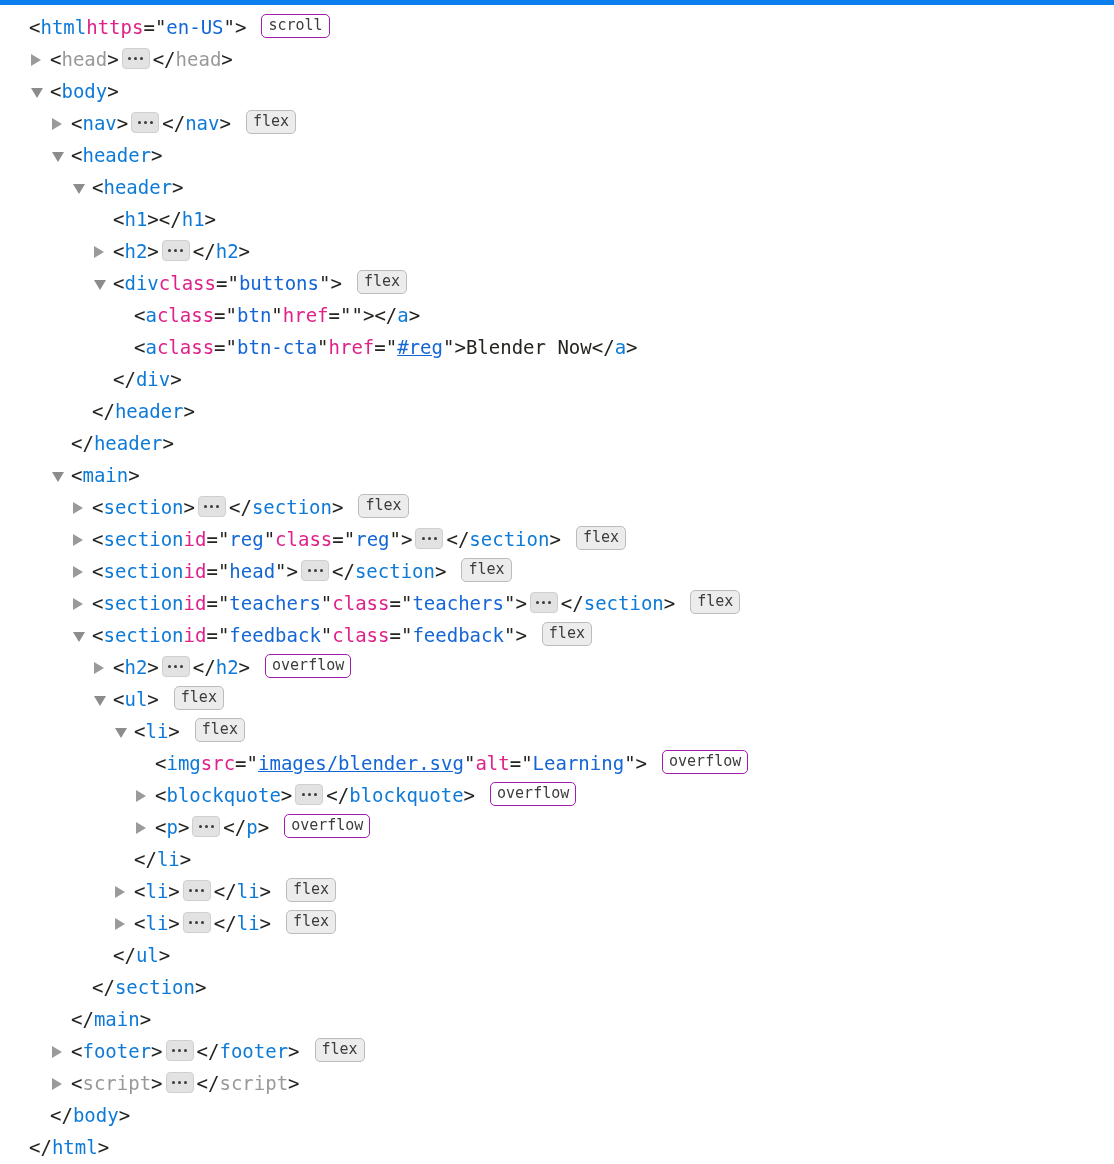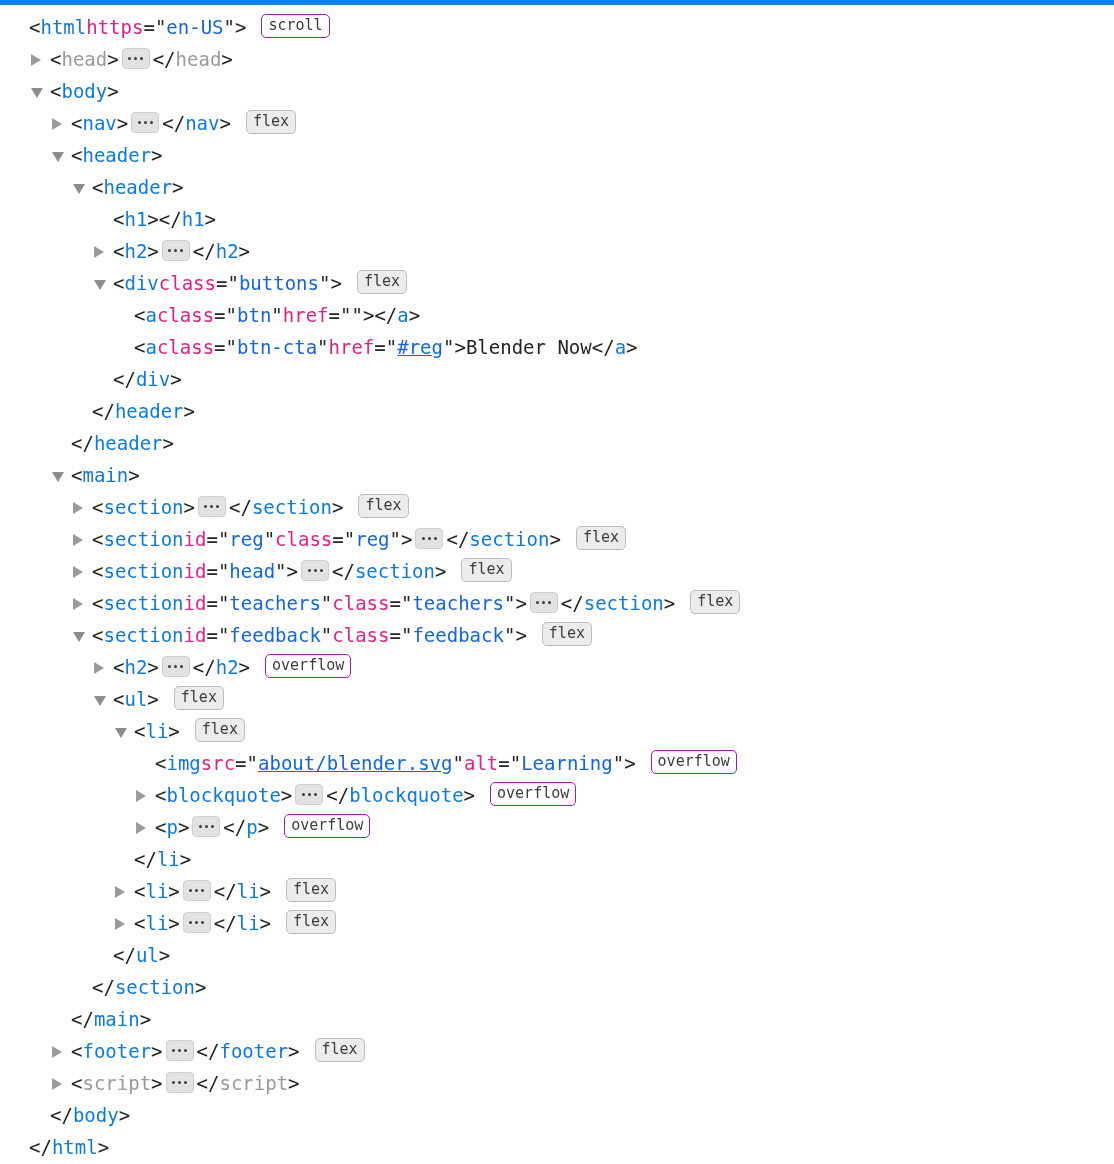--- a/index.html
+++ b/index.html
@@ -499,21 +499,21 @@
     <div class="row">
       <span class="ind" style="width: 136px; flex: 0 0 auto;"></span>
       <span class="tri none"></span>
       <span style="display: inline-flex; align-items: center; white-space: nowrap;">
         <span class="punct">&lt;</span>
         <span class="tag">img</span>
         <span class="punct"> </span>
         <span class="attr">src</span>
         <span class="punct">=</span>
         <span class="punct">"</span>
-        <span class="link">about/blender.svg</span>
+        <span class="link">images/blender.svg</span>
         <span class="punct">"</span>
         <span class="punct"> </span>
         <span class="attr">alt</span>
         <span class="punct">=</span>
         <span class="punct">"</span>
         <span class="val">Learning</span>
         <span class="punct">"</span>
         <span class="punct">&gt;</span>
       </span>
       <span class="badge">overflow</span>

